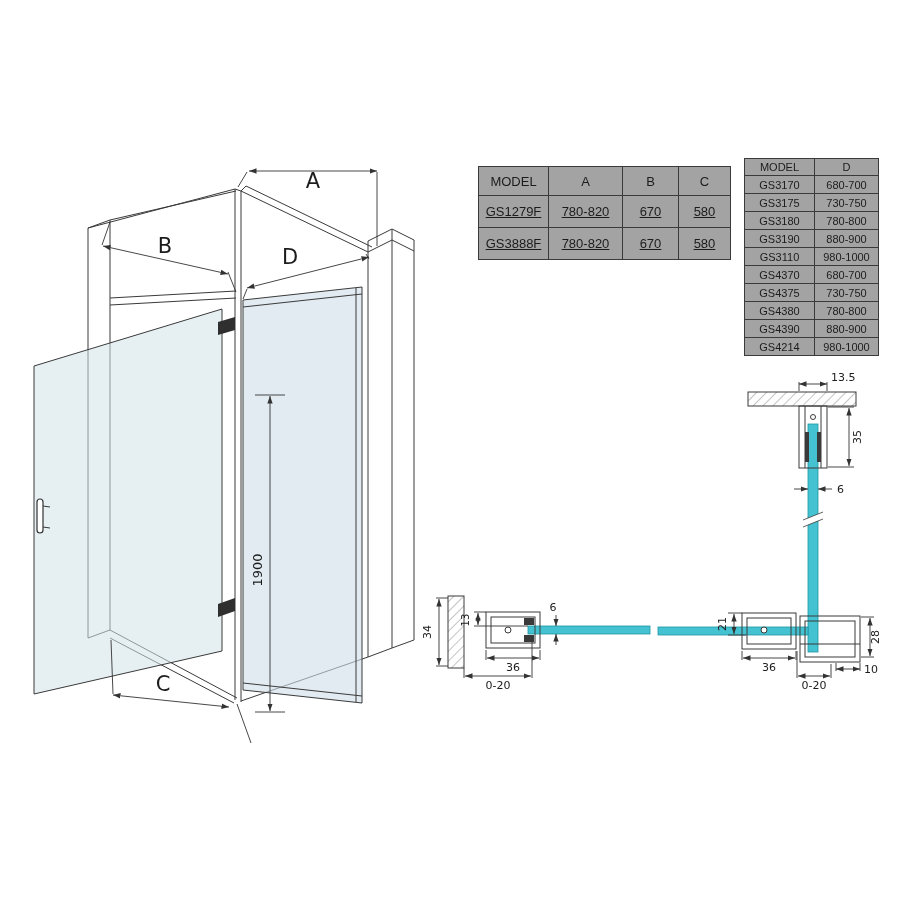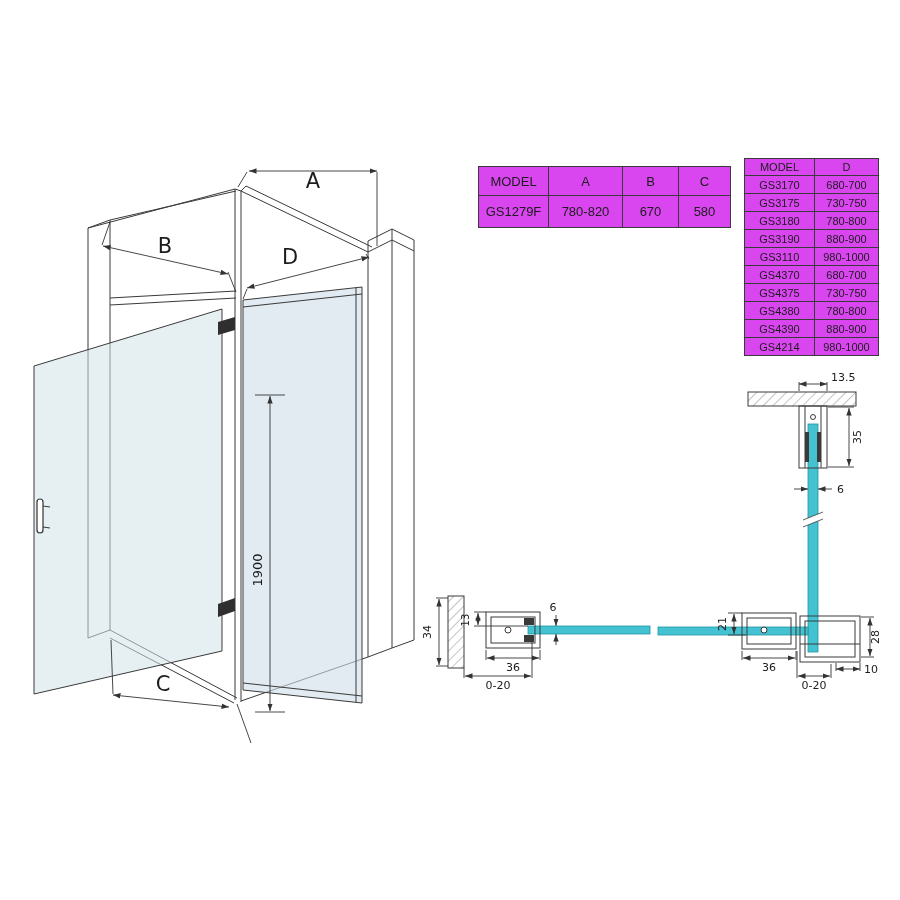--- a/index.html
+++ b/index.html
@@ -1,24 +1,24 @@
 <!DOCTYPE html>
 <html><head>
 <meta charset="utf-8">
 <style>
   html,body{margin:0;padding:0;background:#fff;}
   #page{position:relative;width:900px;height:900px;background:#fff;overflow:hidden;
         font-family:"DejaVu Sans","Liberation Sans",sans-serif;}
   svg{position:absolute;left:0;top:0;}
-  table{border-collapse:collapse;position:absolute;background:#d946ef;}
+  table{border-collapse:collapse;position:absolute;background:#a3a3a3;}
   th,td{border:1px solid #3a3a3a;text-align:center;font-weight:400;color:#1c1c1c;
         font-family:"Liberation Sans",sans-serif;padding:0 4px;}
   #spec-table{left:478px;top:166px;font-size:13px;}
   #spec-table th{height:28px;}
-  #spec-table td{height:31px;}
+  #spec-table td{height:31px;text-decoration:underline;}
   #side-table{left:744px;top:158px;font-size:11px;}
   #side-table th{height:16px;}
   #side-table td{height:17px;text-align:center;}
   text{fill:#1c1c1c;font-family:"DejaVu Sans",sans-serif;}
   .dimtxt{font-size:11px;}
   .biglbl{font-size:21px;}
 </style>
 </head>
 <body>
 
@@ -259,20 +259,26 @@
     <th>A</th>
     <th>B</th>
     <th>C</th>
   </tr>
   <tr>
     <td>GS1279F</td>
     <td>780-820</td>
     <td>670</td>
     <td>580</td>
   </tr>
+  <tr>
+    <td>GS3888F</td>
+    <td>780-820</td>
+    <td>670</td>
+    <td>580</td>
+  </tr>
 </tbody>
     </table>
 
 <table id="side-table">
   <colgroup>
         <col style="width:70px">
         <col style="width:64px">
       </colgroup>
   <tbody>
         <tr>

